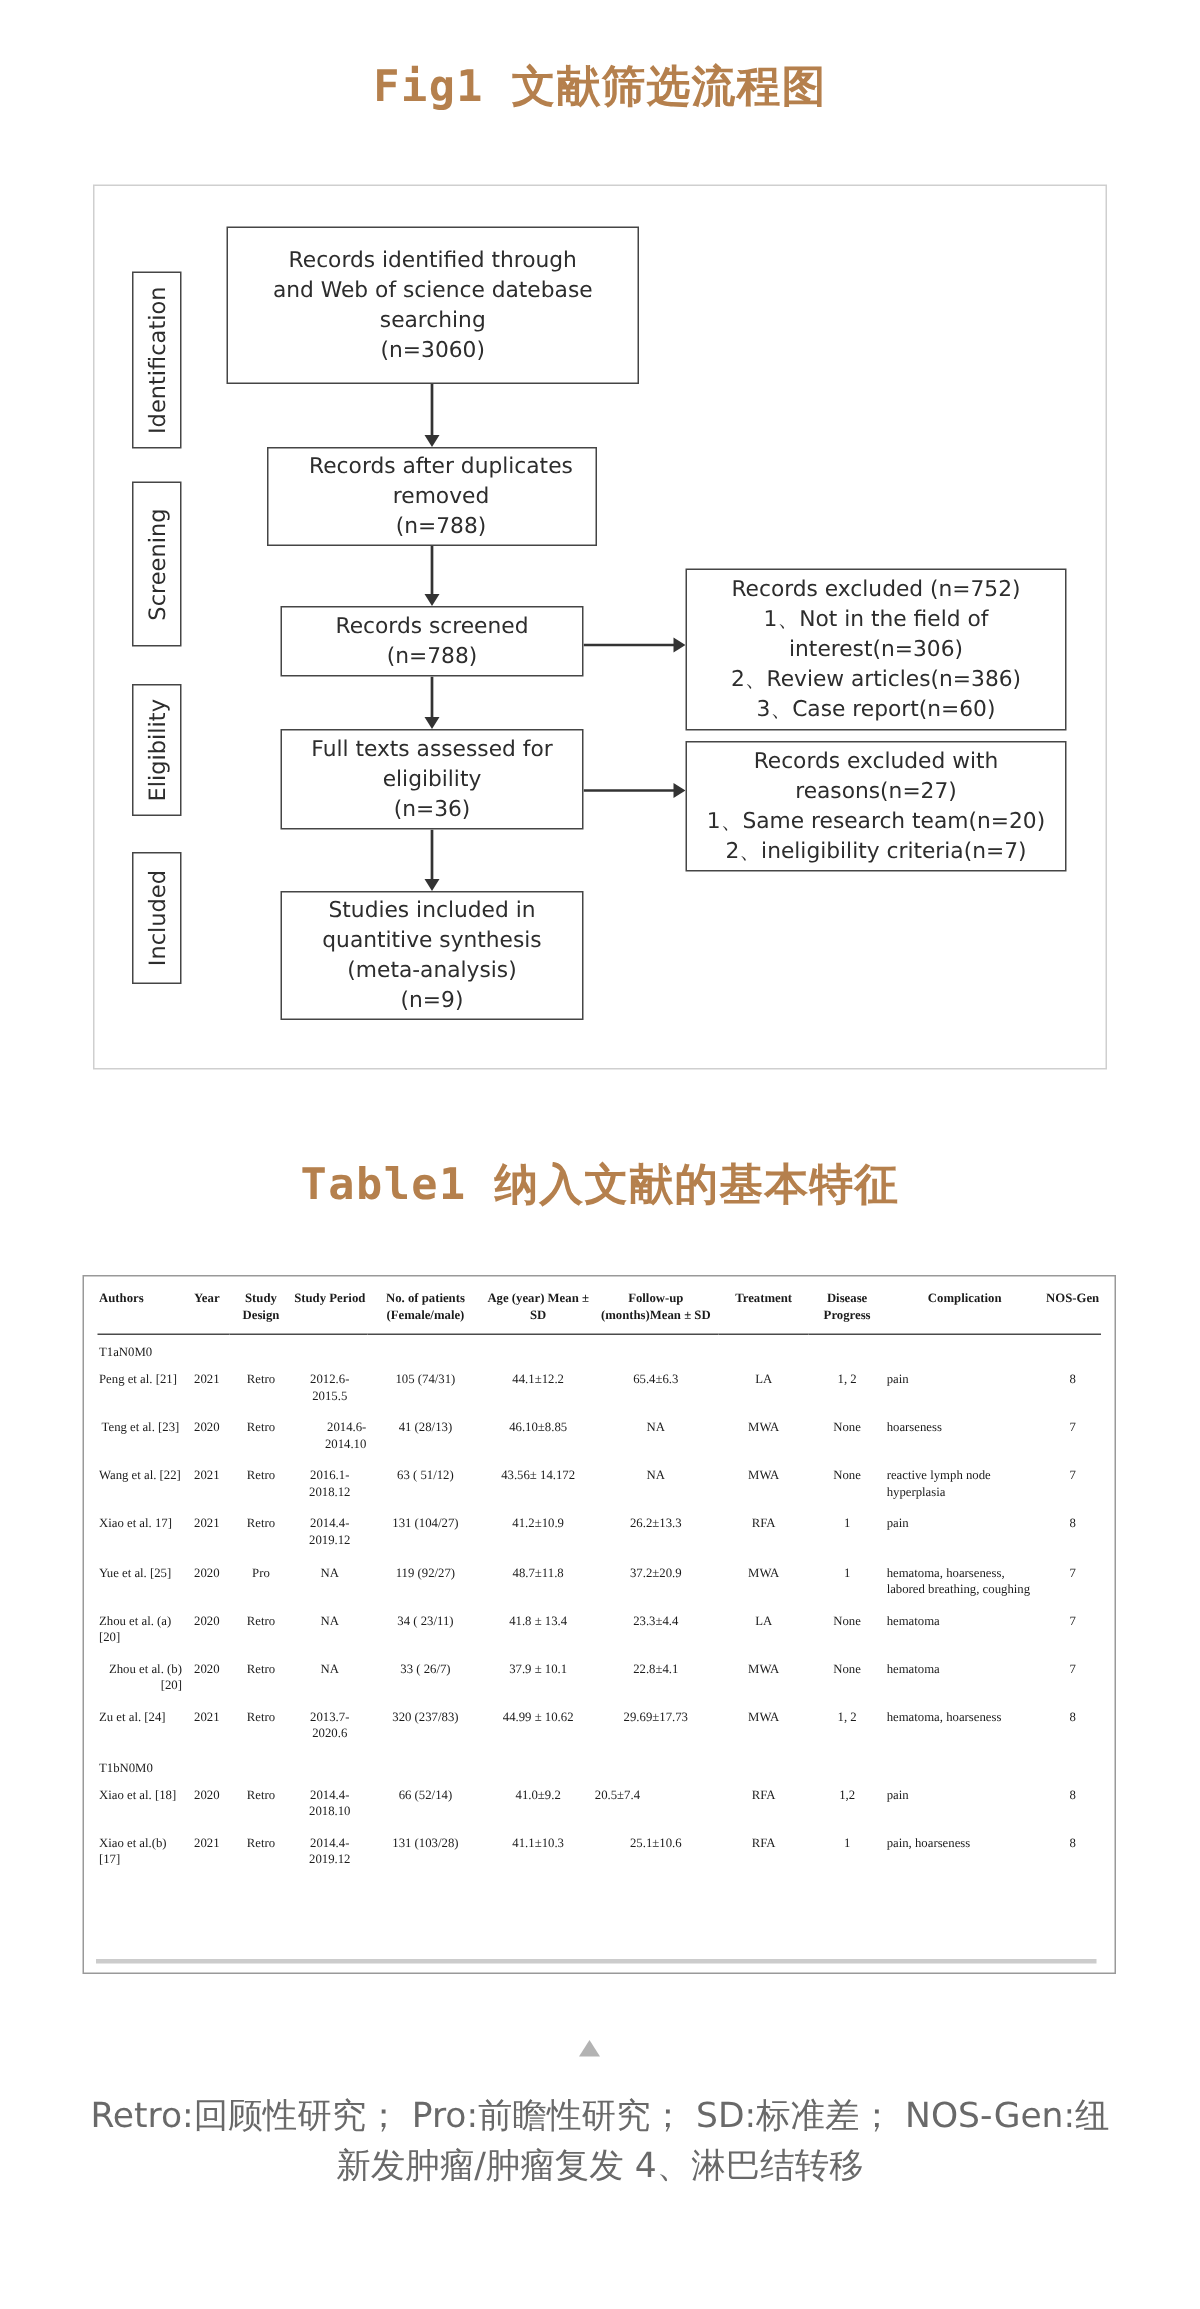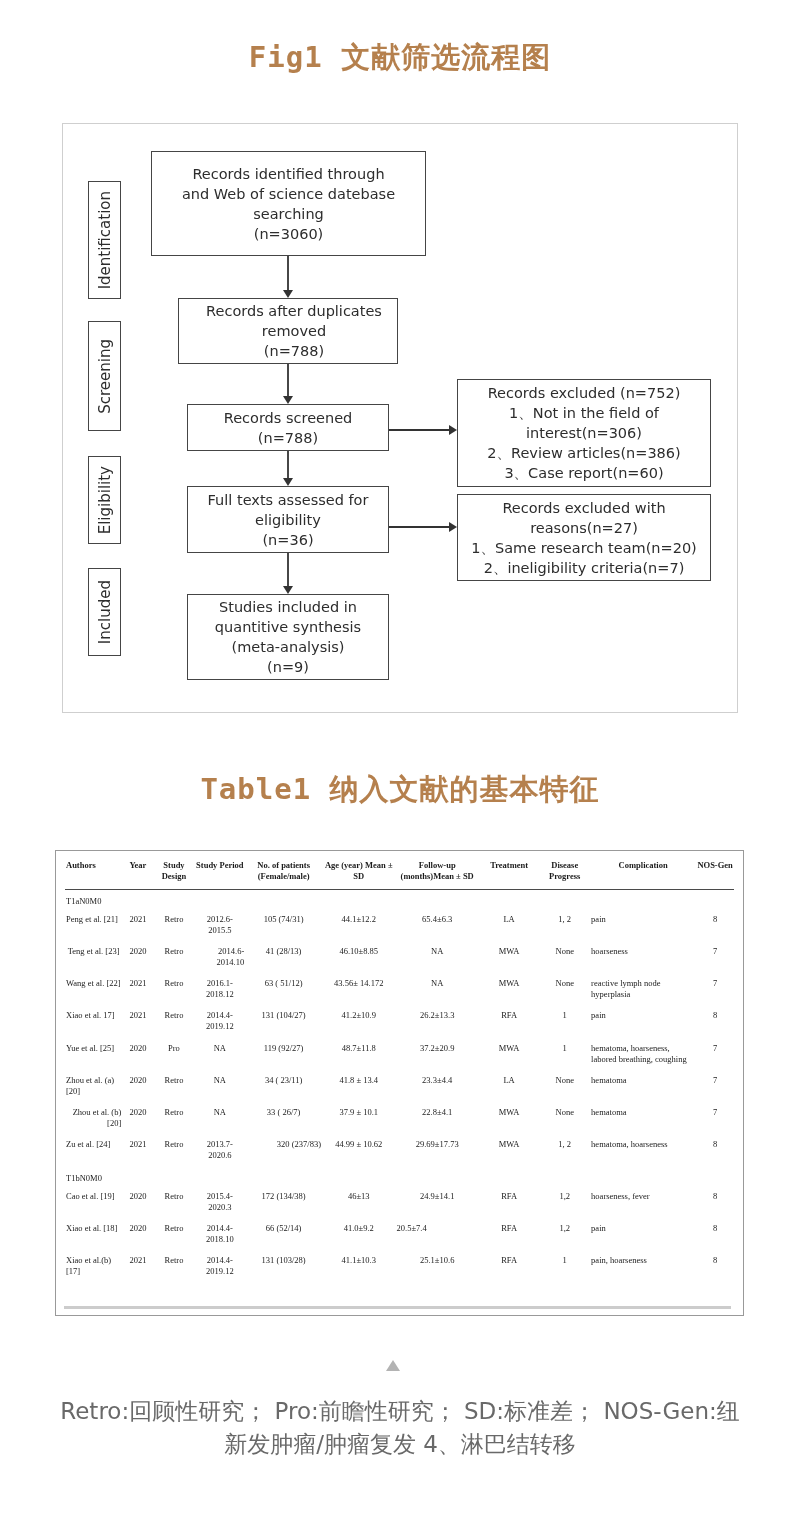--- a/index.html
+++ b/index.html
@@ -252,43 +252,30 @@
             <td style="text-align: center;">MWA</td>
             <td style="text-align: center;">None</td>
             <td style="text-align: left;">hematoma</td>
             <td style="text-align: center;">7</td>
           </tr>
           <tr>
             <td style="text-align: left;">Zu et al. [24]</td>
             <td style="text-align: center;">2021</td>
             <td style="text-align: center;">Retro</td>
             <td style="text-align: center;">2013.7-2020.6</td>
-            <td style="text-align: right; margin-top: 11px;">320 (237/83)</td>
+            <td style="text-align: center; margin-top: 11px;">320 (237/83)</td>
             <td style="text-align: center;">44.99 ± 10.62</td>
             <td style="text-align: center;">29.69±17.73</td>
             <td style="text-align: center;">MWA</td>
             <td style="text-align: center;">1, 2</td>
             <td style="text-align: left;">hematoma, hoarseness</td>
             <td style="text-align: center;">8</td>
           </tr>
           <tr>
             <td colspan="11" class="section">T1bN0M0</td>
-          </tr>
-          <tr>
-            <td style="text-align: left;">Cao et al. [19]</td>
-            <td style="text-align: center;">2020</td>
-            <td style="text-align: center;">Retro</td>
-            <td style="text-align: center;">2015.4-2020.3</td>
-            <td style="text-align: center;">172 (134/38)</td>
-            <td style="text-align: center;">46±13</td>
-            <td style="text-align: center;">24.9±14.1</td>
-            <td style="text-align: center;">RFA</td>
-            <td style="text-align: center;">1,2</td>
-            <td style="text-align: left;">hoarseness, fever</td>
-            <td style="text-align: center;">8</td>
           </tr>
           <tr>
             <td style="text-align: left;">Xiao et al. [18]</td>
             <td style="text-align: center;">2020</td>
             <td style="text-align: center;">Retro</td>
             <td style="text-align: center;">2014.4-2018.10</td>
             <td style="text-align: center;">66 (52/14)</td>
             <td style="text-align: center;">41.0±9.2</td>
             <td style="text-align: left;">20.5±7.4</td>
             <td style="text-align: center;">RFA</td>

